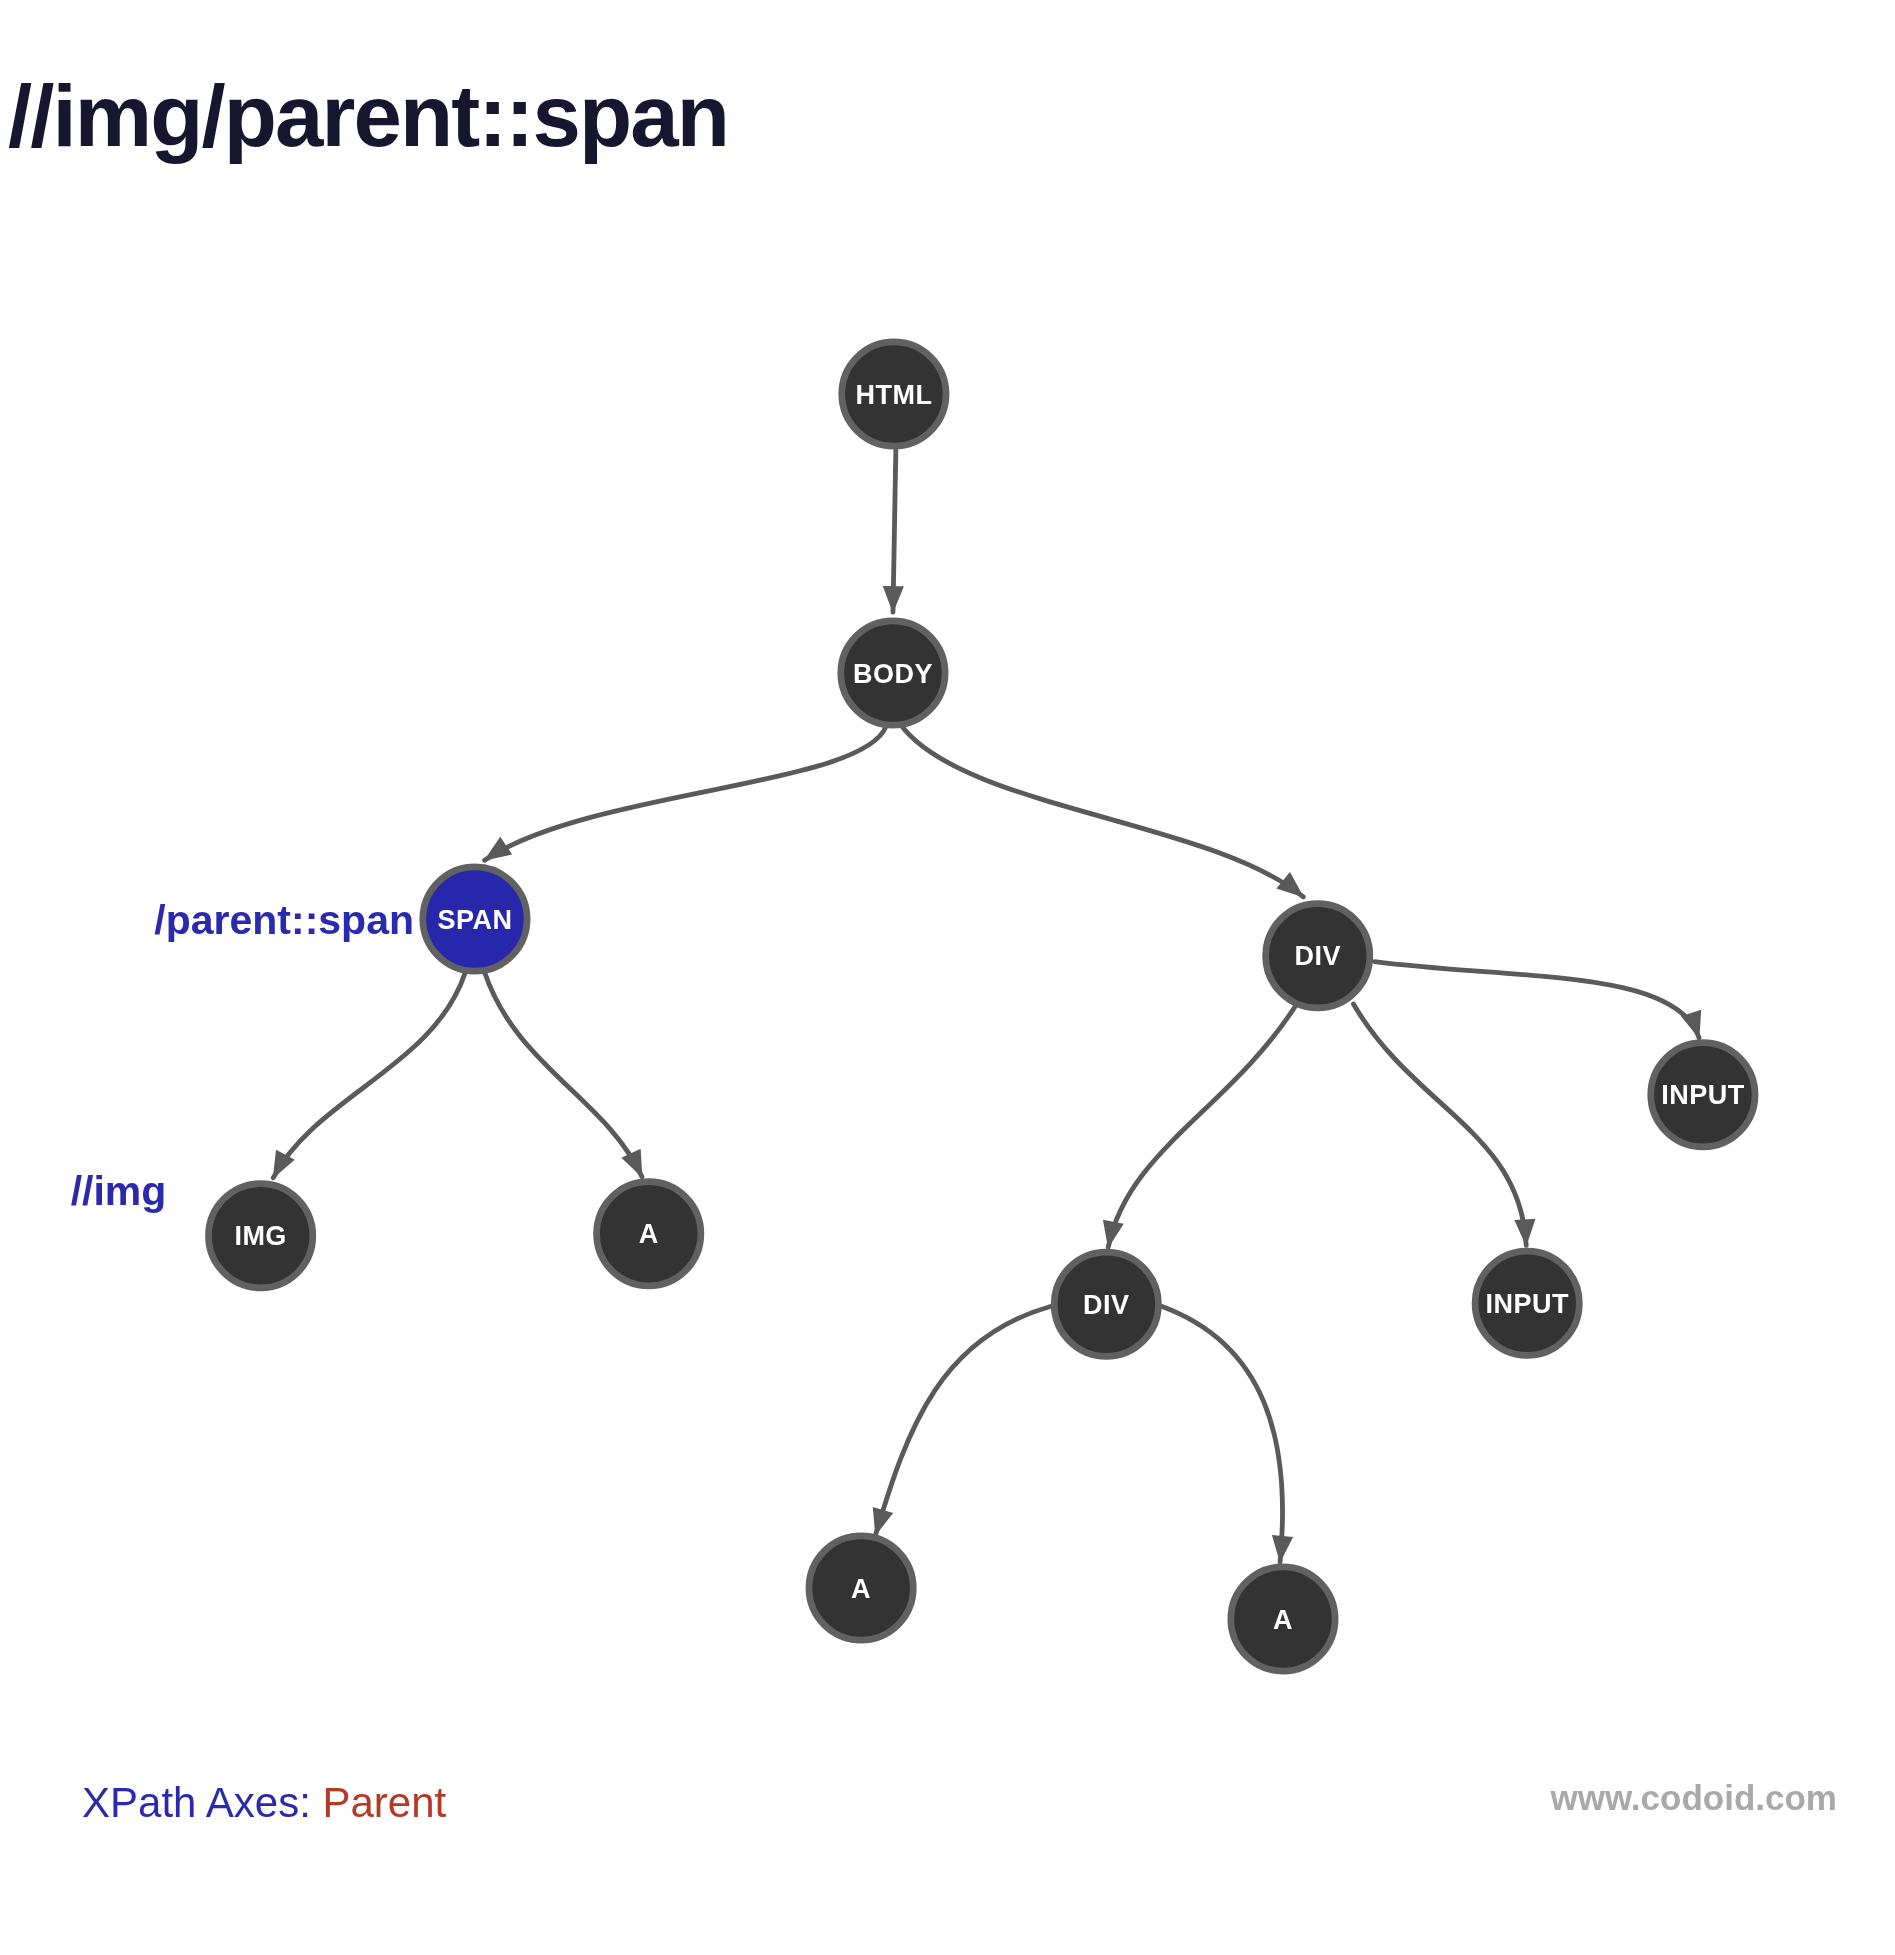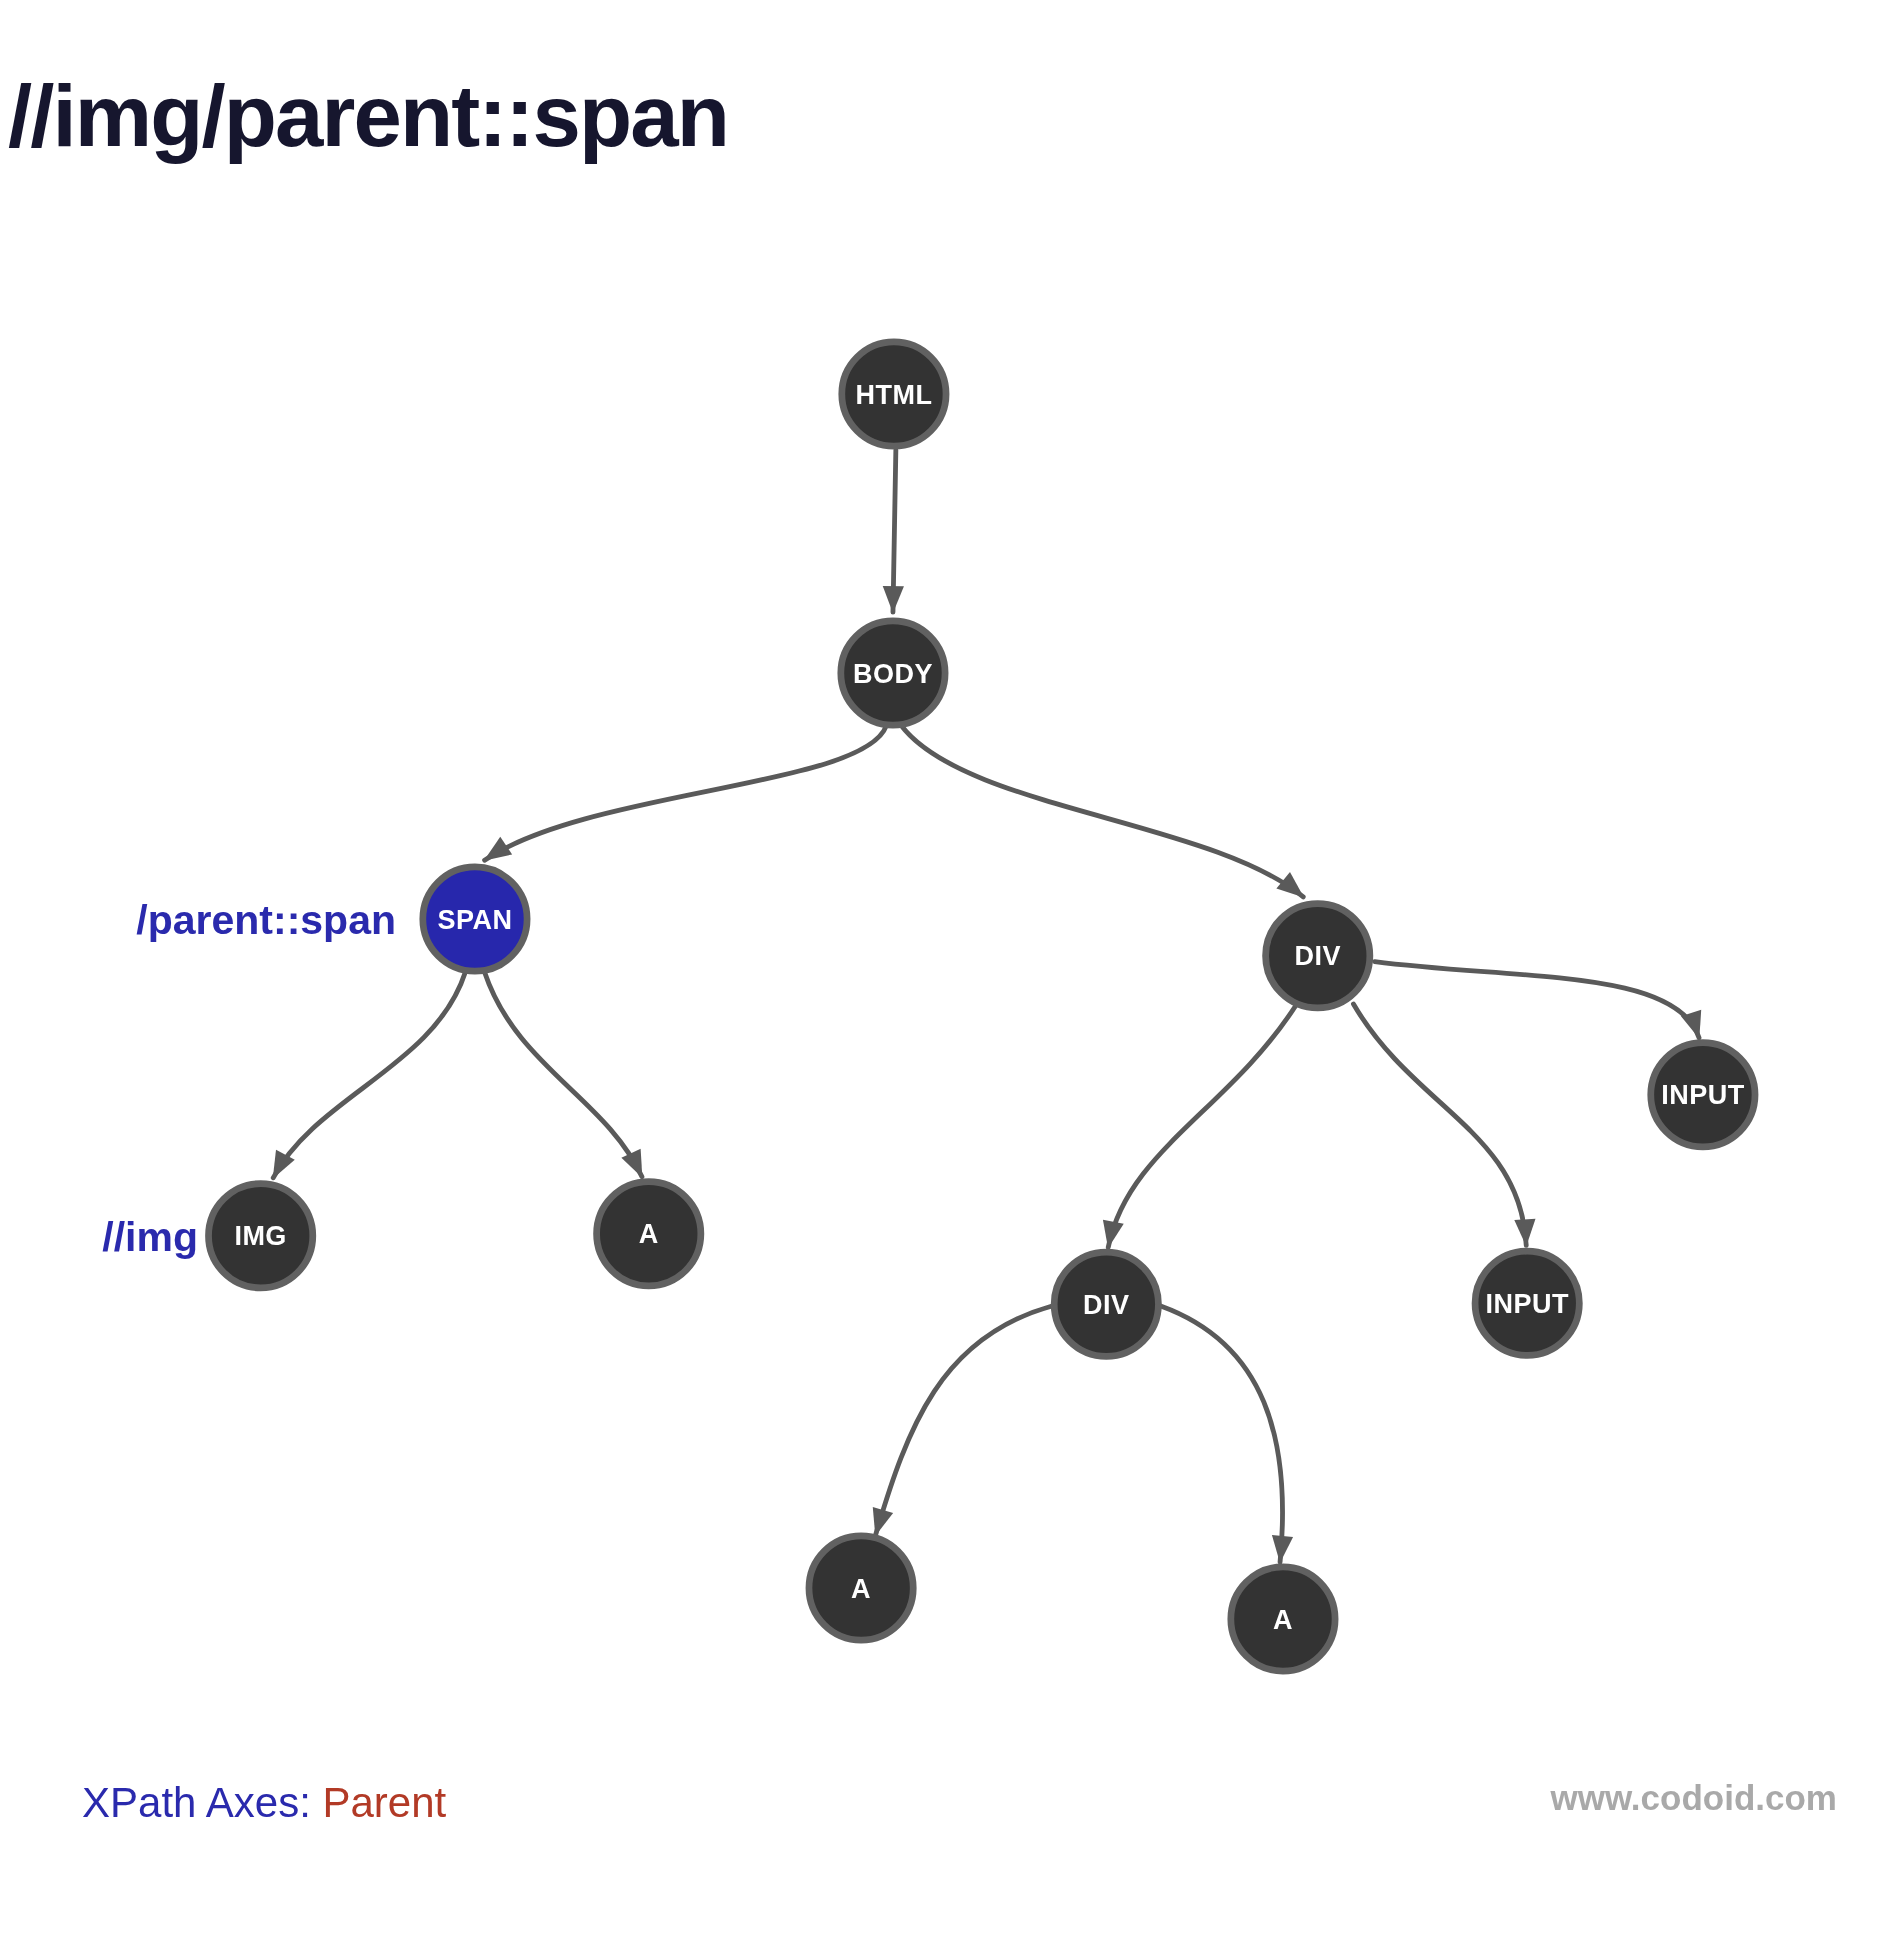--- a/index.html
+++ b/index.html
@@ -26,22 +26,22 @@
   .node-circle{stroke:var(--c-node-border,#616161);stroke-width:7;fill:var(--c-node-fill,#333333);}
   .node-circle.hl{fill:var(--c-highlight-fill,#2727ac);}
   .node-label{
     fill:var(--c-node-text,#ffffff);font-family:"Liberation Sans",sans-serif;
     font-weight:700;font-size:28px;text-anchor:middle;letter-spacing:.5px;
   }
   .annotation{
     position:absolute;font-weight:700;font-size:41px;
     color:var(--c-annotation-blue,#2a2aad);white-space:nowrap;
   }
-  .parent-span{left:63px;width:333px;top:897px;text-align:right;}
-  .img-note{left:39px;width:159px;top:1214px;text-align:right;}
+  .parent-span{left:81px;width:333px;top:897px;text-align:right;}
+  .img-note{left:39px;width:159px;top:1168px;text-align:center;}
   .footer{position:absolute;left:82px;top:1779px;font-size:42px;font-weight:400;white-space:nowrap;}
   .f-label{color:var(--c-footer-blue,#2a2aad);}
   .f-value{color:var(--c-footer-red,#b23a26);}
   .watermark{
     position:absolute;right:58px;top:1778px;font-size:35px;font-weight:700;
     color:var(--c-watermark-gray,#a9a9a9);white-space:nowrap;
   }
 </style>
 </head>
 <body>

